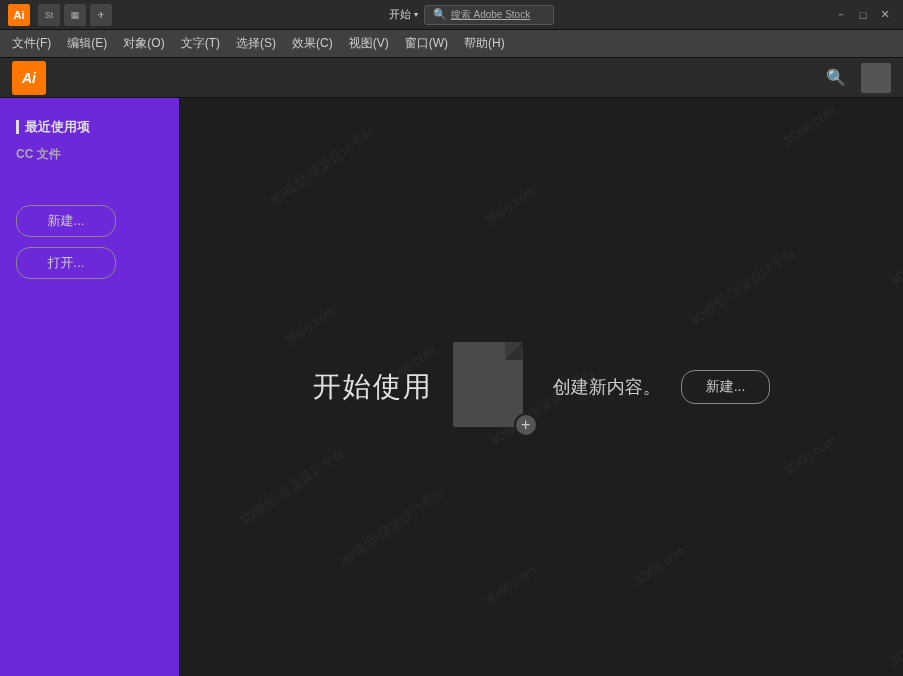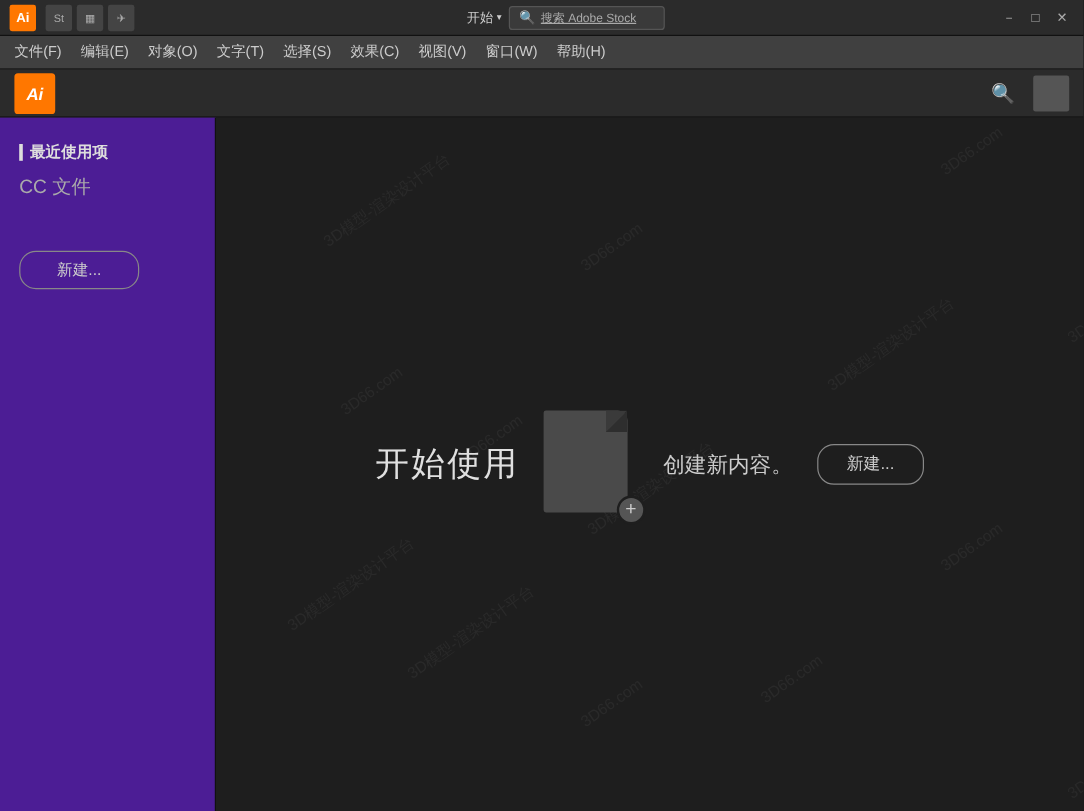--- a/index.html
+++ b/index.html
@@ -170,21 +170,21 @@
     
     .main-area {
       display: flex;
       height: calc(676px - 30px - 28px - 40px);
       background: #1e1e1e;
     }
 
     
     .sidebar {
       width: 180px;
-      background: #4c1d95;
+      background: #6d28d9;
       padding: 20px 16px;
       border-right: 1px solid #111;
     }
     .sidebar-section {
       margin-bottom: 16px;
     }
     .sidebar-title {
       font-size: 13px;
       color: #ddd;
       font-weight: bold;
@@ -192,24 +192,25 @@
       align-items: center;
       gap: 6px;
       margin-bottom: 8px;
     }
     .sidebar-title .bar {
       width: 3px;
       height: 14px;
       background: #ddd;
     }
     .sidebar-link {
-      font-size: 16px;
+      font-size: 12px;
       color: #aaa;
       cursor: pointer;
       padding: 2px 0;
+      font-weight: bold;
     }
     .sidebar-buttons {
       margin-top: 40px;
       display: flex;
       flex-direction: column;
       gap: 10px;
     }
     .sidebar-btn {
       border: 1px solid #888;
       background: transparent;
@@ -383,20 +384,21 @@
   <div class="sidebar">
     <div class="sidebar-section">
       <div class="sidebar-title">
         <div class="bar"></div>
         <span>最近使用项</span>
       </div>
       <div class="sidebar-link">CC 文件</div>
     </div>
     <div class="sidebar-buttons">
       <button class="sidebar-btn">新建...</button>
+      <button class="sidebar-btn">打开...</button>
     </div>
   </div>
 
   <div class="content">
 
     <div class="watermark" id="watermark-container">
         <div class="watermark-text" style="top: 60px; left: 80px;">3D模型-渲染设计平台</div>
         <div class="watermark-text" style="top: 100px; left: 300px;">3D66.com</div>
         <div class="watermark-text" style="top: 180px; left: 500px;">3D模型-渲染设计平台</div>
         <div class="watermark-text" style="top: 220px; left: 100px;">3D66.com</div>

